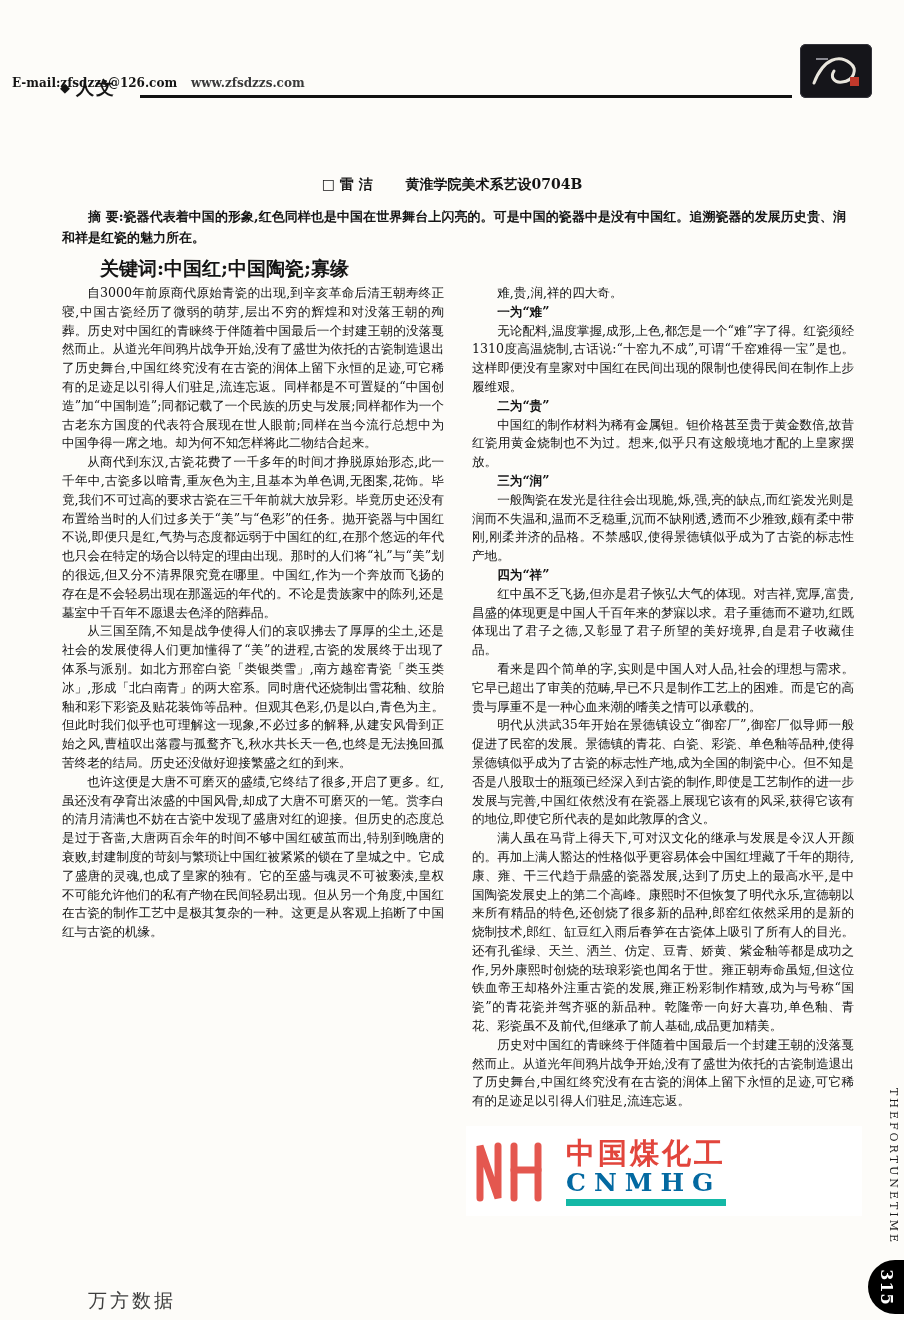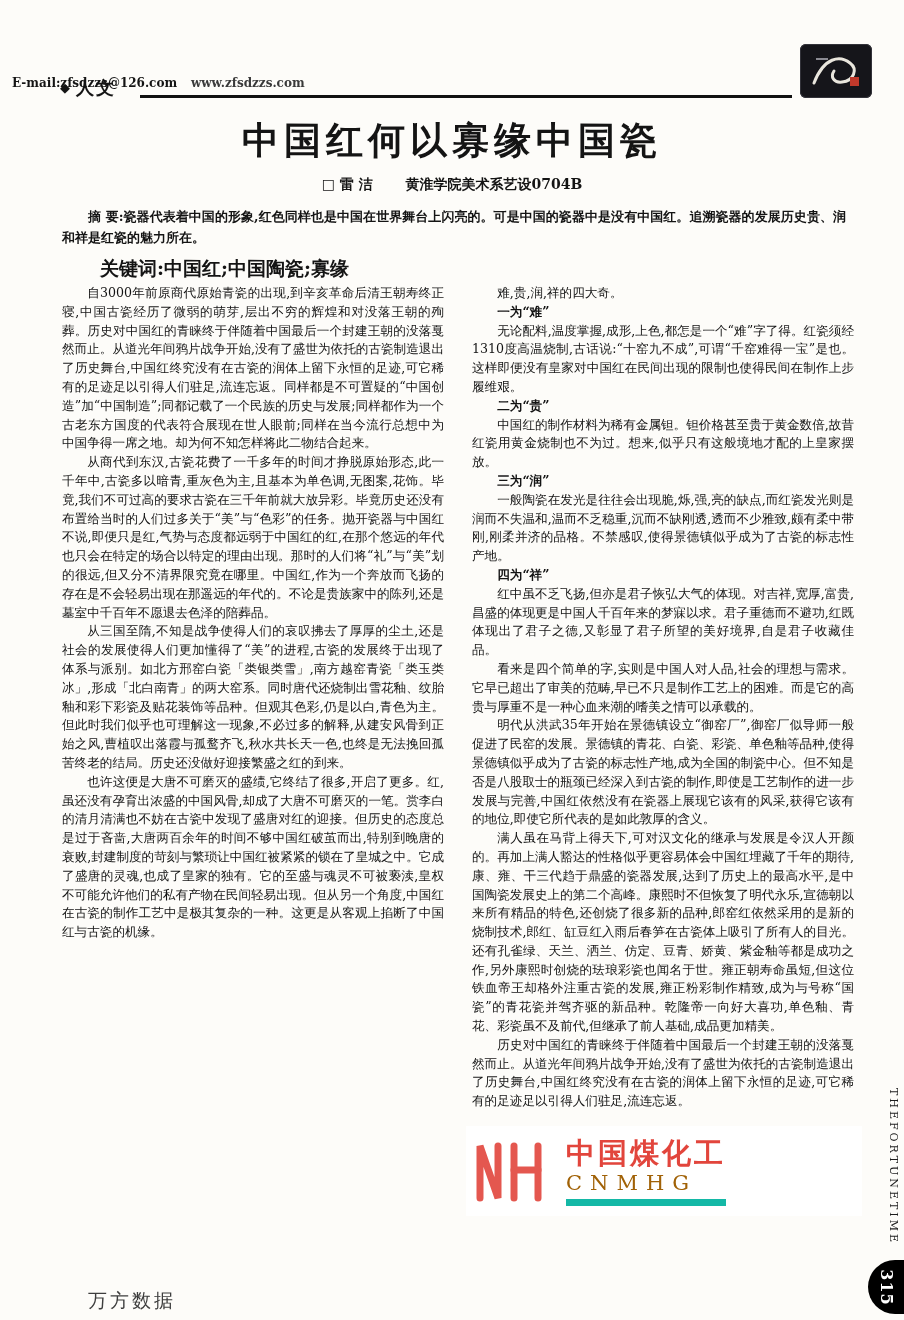--- a/index.html
+++ b/index.html
@@ -36,21 +36,21 @@
                  font-size:11px;letter-spacing:3px;color:#1c1c1c;font-weight:400;}
   .page-badge{position:absolute;right:0;top:1260px;width:36px;height:54px;background:#000;
               border-radius:28px 0 0 28px;display:flex;align-items:center;justify-content:center;}
   .page-badge .pg{color:#fff;font-size:16px;font-weight:700;transform:rotate(90deg);letter-spacing:1px;}
   .wanfang{position:absolute;left:88px;top:1288px;font-size:19px;color:#3d3d3d;letter-spacing:3px;}
   
   .cw{position:absolute;left:466px;top:1126px;width:396px;height:90px;
       background:rgba(255,255,255,0.88);display:flex;align-items:center;padding-left:6px;box-sizing:border-box;}
   .cw .mono{flex:0 0 auto;margin-right:10px;}
   .cw-cn{font-size:29px;font-weight:700;color:#e2453c;letter-spacing:3px;line-height:34px;}
-  .cw-en{font-size:21px;font-weight:400;color:#a16207;letter-spacing:8px;line-height:26px;}
+  .cw-en{font-size:25px;font-weight:700;color:#0369a1;letter-spacing:8px;line-height:26px;}
   .cw-text{border-bottom:7px solid #14b8a6;padding-bottom:3px;}
 </style>
 </head>
 <body>
 
 <div class="page">
 
   <div class="section-label">
     <span class="tri">◆</span>
     <span>人文</span>
@@ -61,21 +61,20 @@
     <span class="website">www.zfsdzzs.com</span>
   </div>
   <div class="logo">
     <svg width="60" height="44" viewBox="0 0 60 44">
       <path d="M8 34 C18 8, 34 6, 44 14 C52 20, 48 32, 36 33 C28 34, 24 28, 28 22" fill="none" stroke="#e9e6dd" stroke-width="3" stroke-linecap="round"></path>
       <rect x="44" y="28" width="9" height="9" fill="#c0392b"></rect>
       <path d="M10 10 L22 10" stroke="#8a8a92" stroke-width="2"></path>
     </svg>
   </div>
 
-  <h1 class="title">中国红何以寡缘中国瓷</h1>
   <div class="author-line">
     <span>□</span>
     <span class="author">雷 洁</span>
     <span class="affil">黄淮学院美术系艺设0704B</span>
   </div>
   <p class="abstract">
     <b>摘 要:</b><span>瓷器代表着中国的形象,红色同样也是中国在世界舞台上闪亮的。可是中国的瓷器中是没有中国红。追溯瓷器的发展历史贵、润和祥是红瓷的魅力所在。</span>
   </p>
   <p class="keywords">
     <b>关键词:</b><span>中国红;中国陶瓷;寡缘</span>

